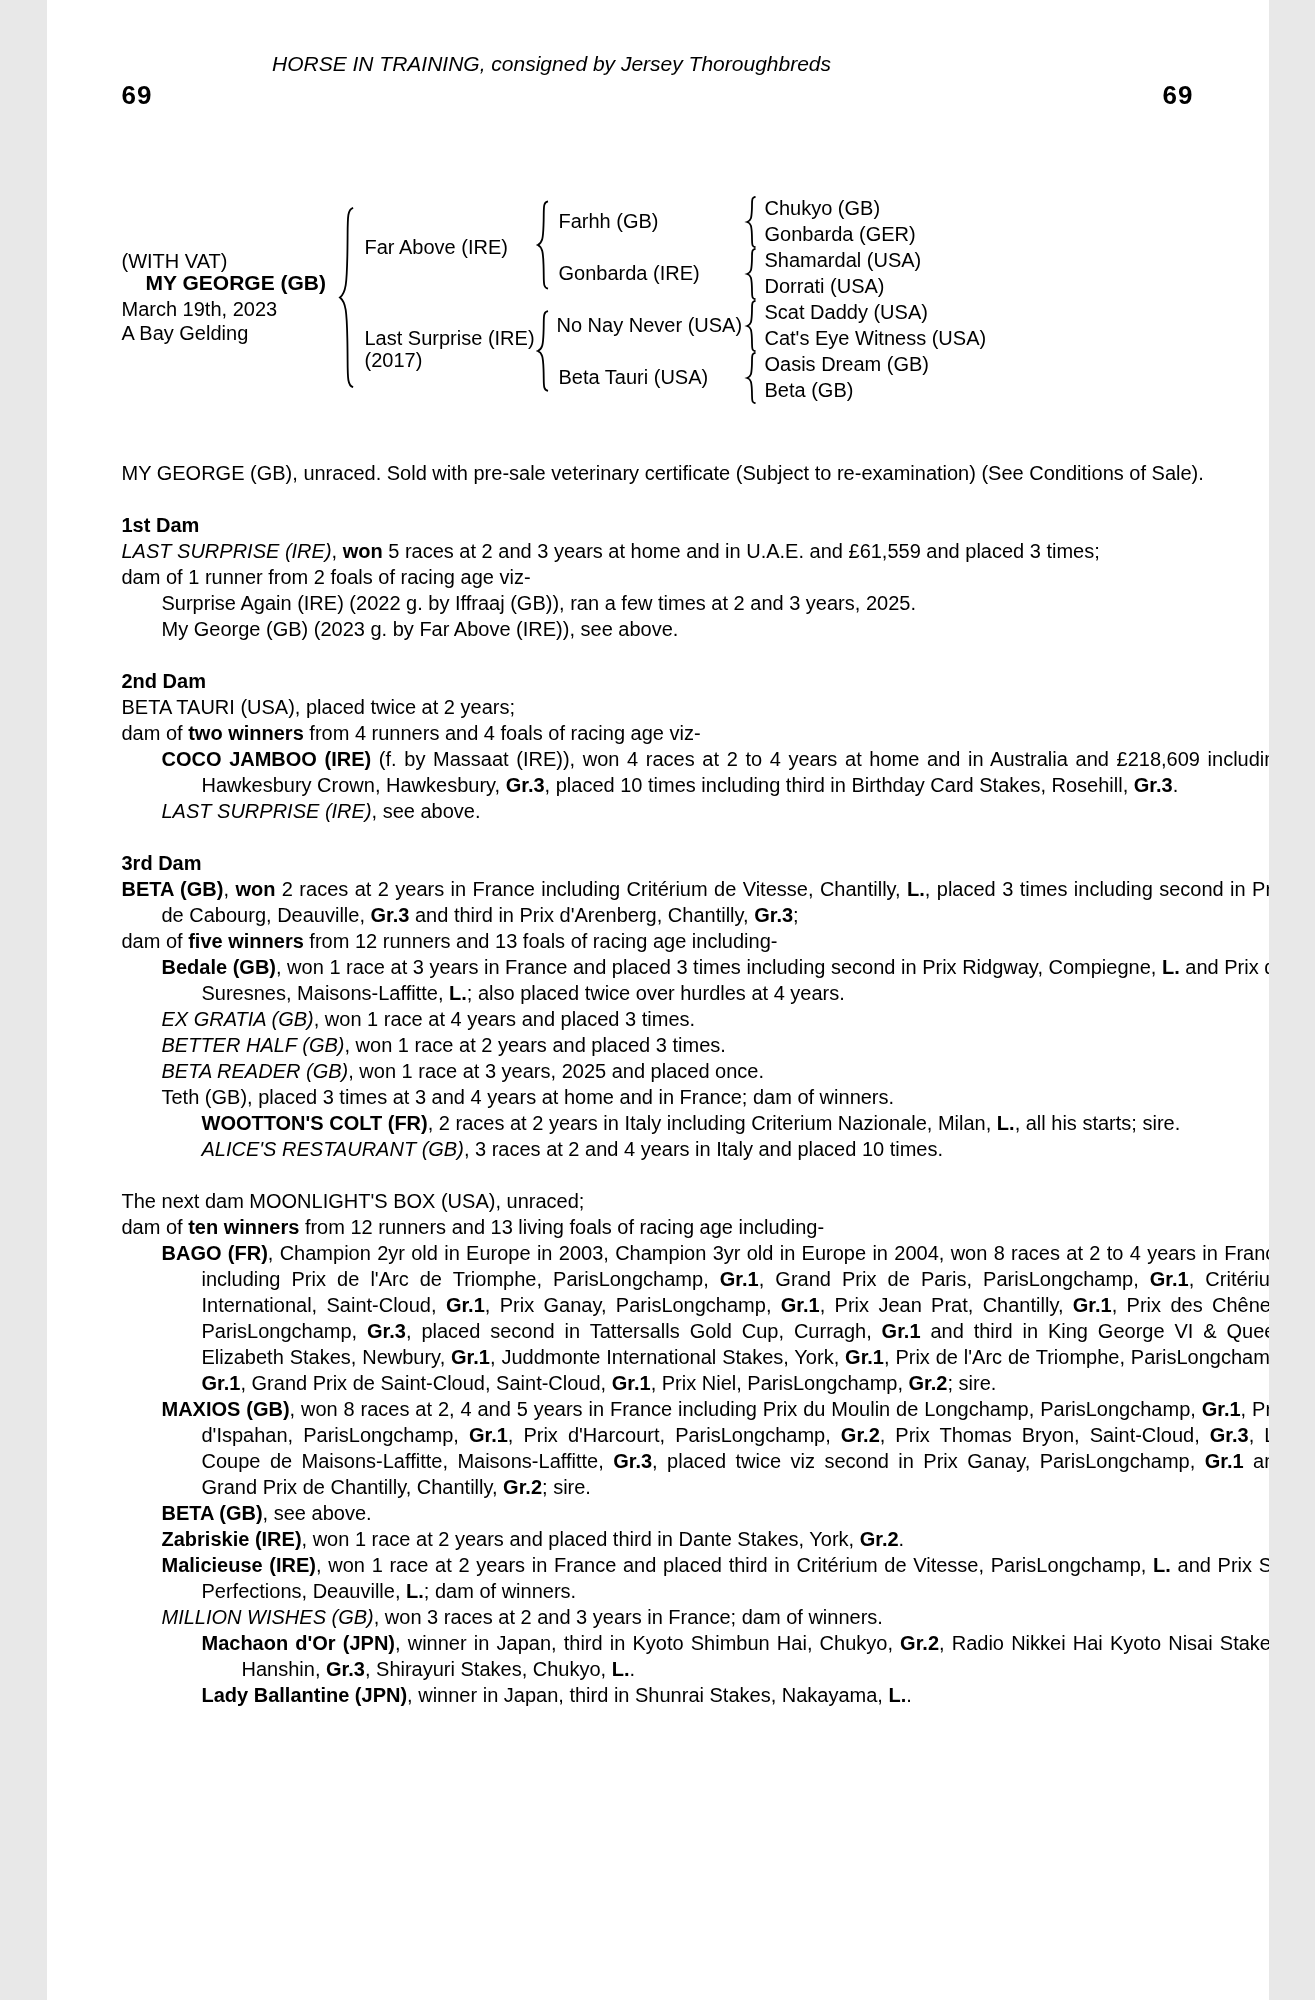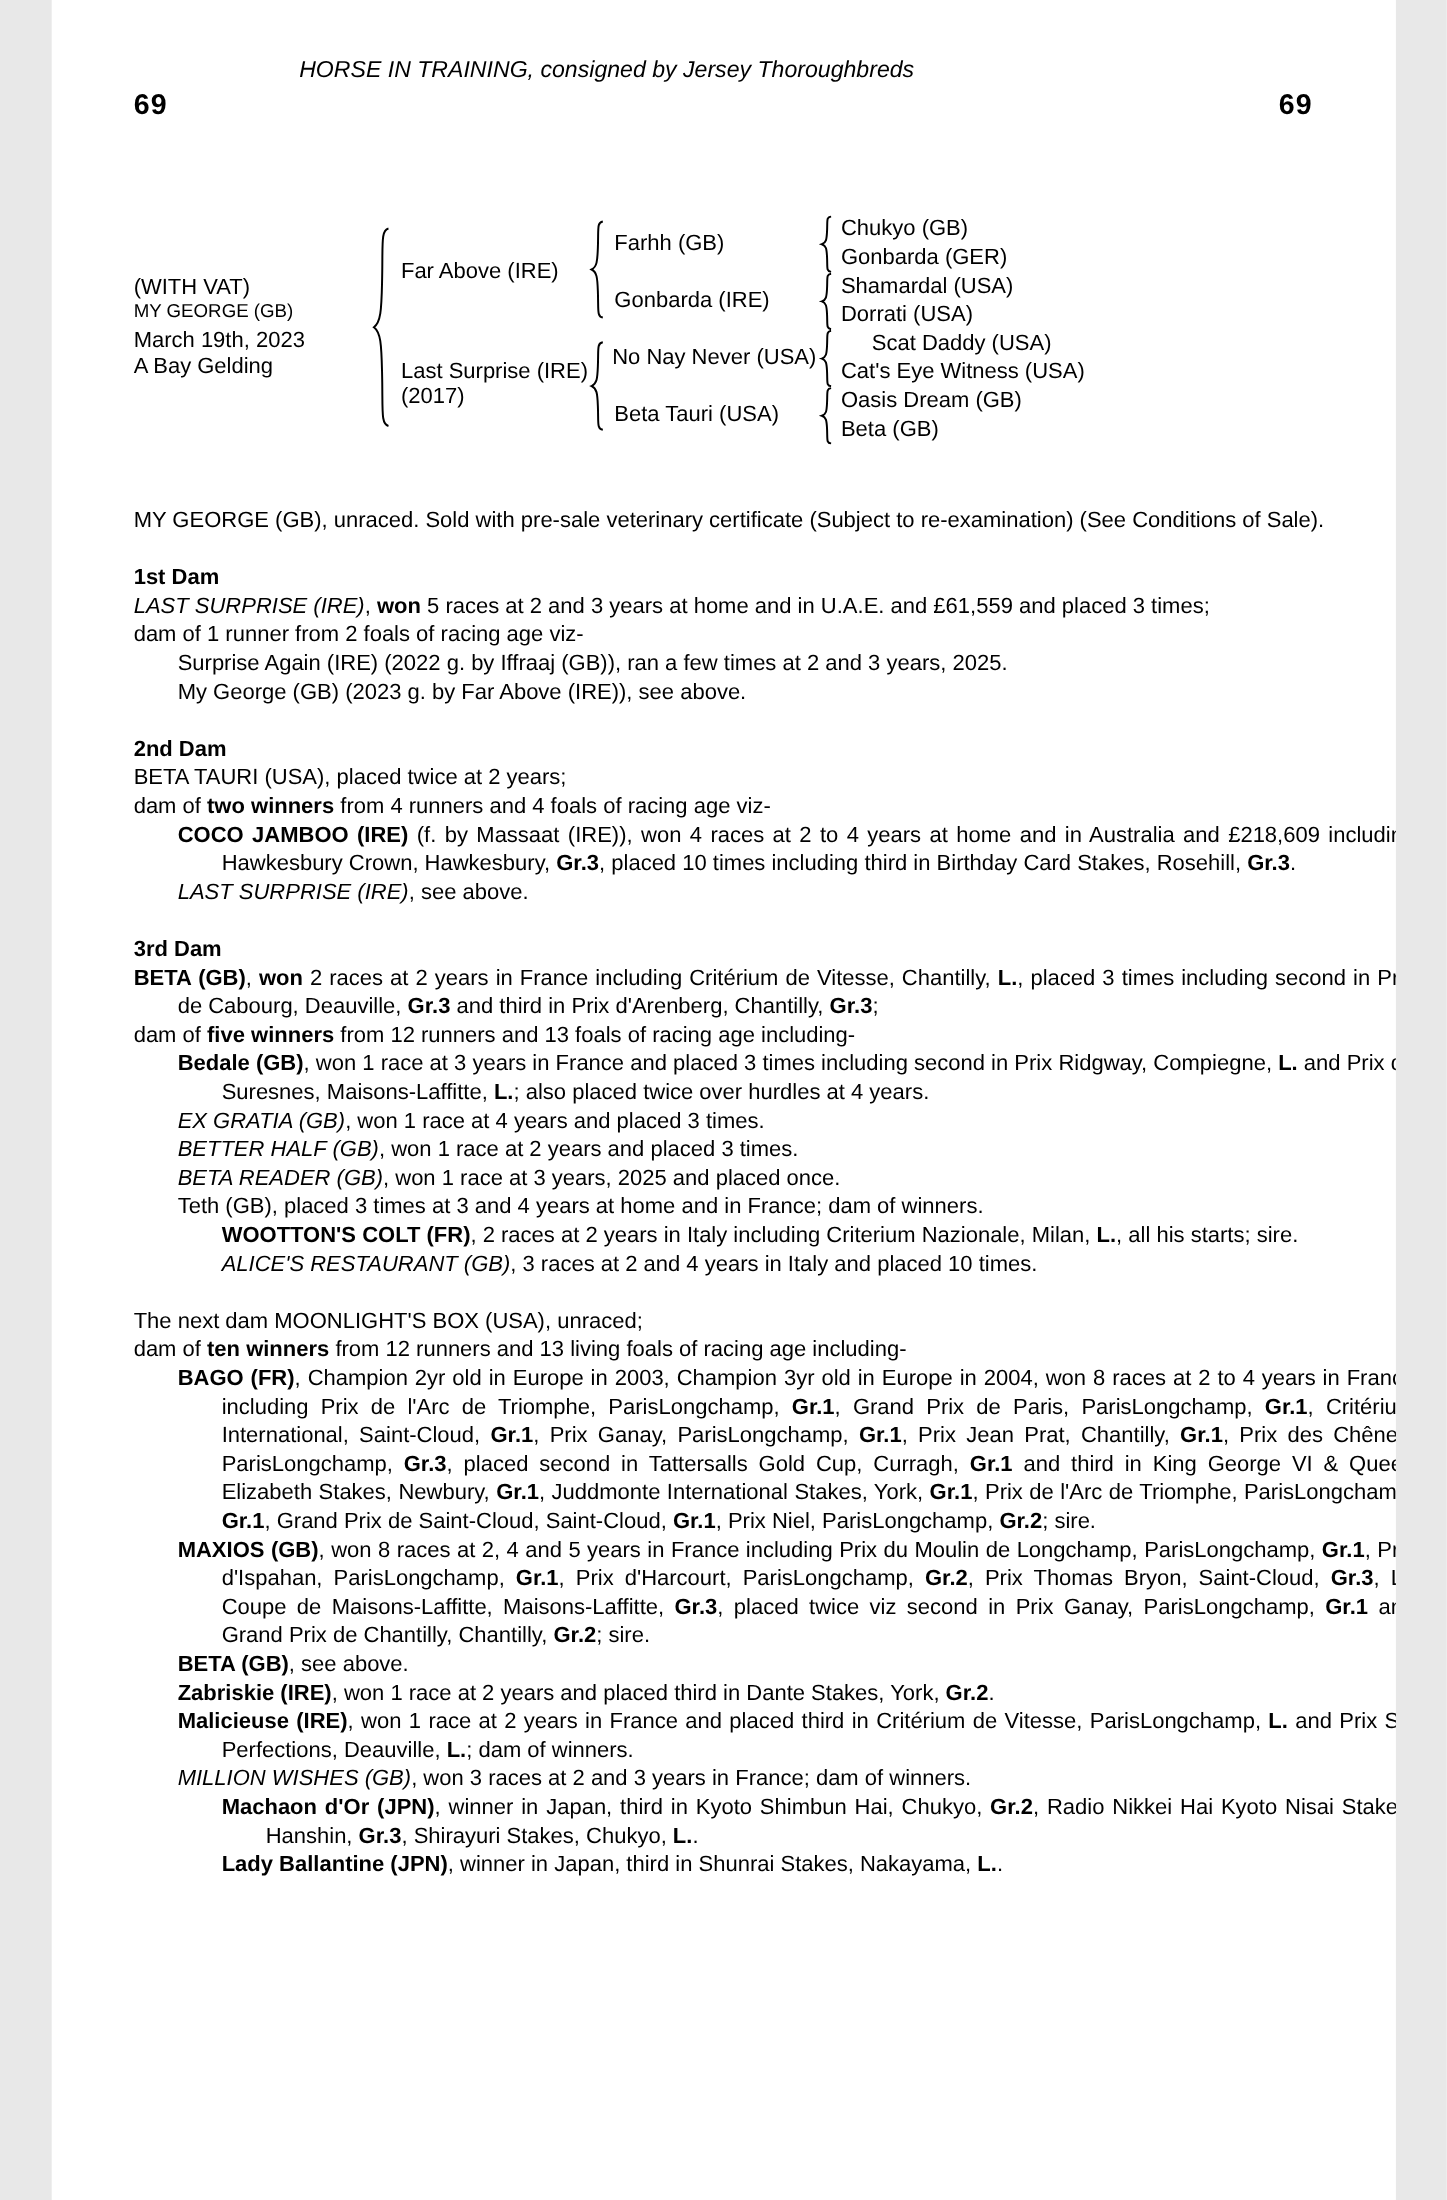--- a/index.html
+++ b/index.html
@@ -16,21 +16,21 @@
     position:absolute;left:75px;top:52px;width:860px;
     text-align:center;font-style:italic;font-size:21px;
   }
   .lot{position:absolute;top:80px;font-size:26px;font-weight:bold;letter-spacing:1px;}
   .lot-left{left:75px;}
   .lot-right{right:75px;}
 
   
   .pedigree{position:absolute;left:75px;top:195px;width:1165px;height:212px;font-size:20px;}
   .ped-item{position:absolute;white-space:nowrap;line-height:22px;}
-  .horse-name{font-weight:normal;font-size:17px;}
+  .horse-name{font-weight:bold;font-size:21px;margin-left:24px;}
   .brace{position:absolute;}
   .brace svg{display:block;width:100%;height:100%;}
 
   
   .catalog-body{position:absolute;left:75px;top:460px;width:1165px;font-size:20px;line-height:26px;}
   .section{margin-top:26px;}
   .section:first-child{margin-top:0;}
   .heading{font-weight:bold;}
   .para{text-align:justify;text-indent:-40px;}
   .lvl0{padding-left:40px;}
@@ -97,21 +97,21 @@
 
     <div class="ped-item" style="left:437px;top:15px">Farhh (GB)</div>
     <div class="ped-item" style="left:437px;top:67px">Gonbarda (IRE)</div>
     <div class="ped-item" style="left:435px;top:119px">No Nay Never (USA)</div>
     <div class="ped-item" style="left:437px;top:171px">Beta Tauri (USA)</div>
 
     <div class="ped-item" style="left:643px;top:2px">Chukyo (GB)</div>
     <div class="ped-item" style="left:643px;top:28px">Gonbarda (GER)</div>
     <div class="ped-item" style="left:643px;top:54px">Shamardal (USA)</div>
     <div class="ped-item" style="left:643px;top:80px">Dorrati (USA)</div>
-    <div class="ped-item" style="left:671px;top:106px">Scat Daddy (USA)</div>
+    <div class="ped-item" style="left:643px;top:106px">Scat Daddy (USA)</div>
     <div class="ped-item" style="left:643px;top:132px">Cat's Eye Witness (USA)</div>
     <div class="ped-item" style="left:643px;top:158px">Oasis Dream (GB)</div>
     <div class="ped-item" style="left:643px;top:184px">Beta (GB)</div>
   </div>
 
   <div class="catalog-body">
       <div class="section">
         <div class="para lvl0"><span class="r-n">MY GEORGE (GB), unraced. Sold with pre-sale veterinary certificate (Subject to re-examination) (See Conditions of Sale).</span></div>
       </div>
       <div class="section">

